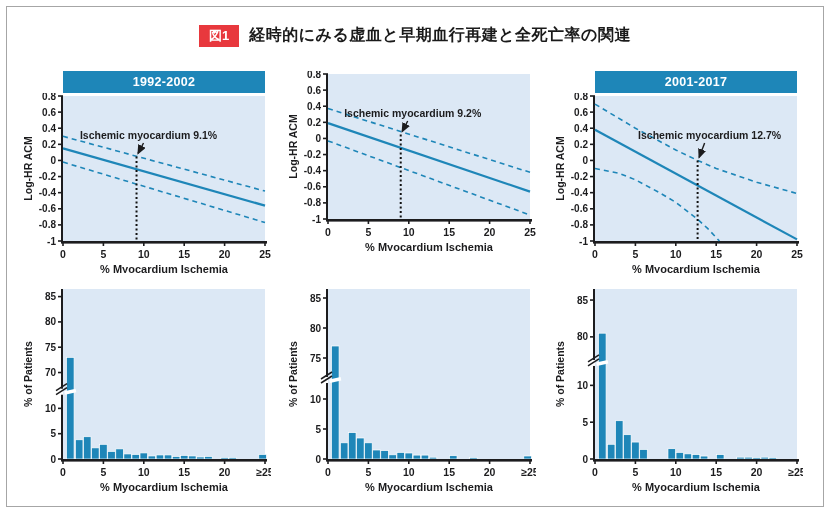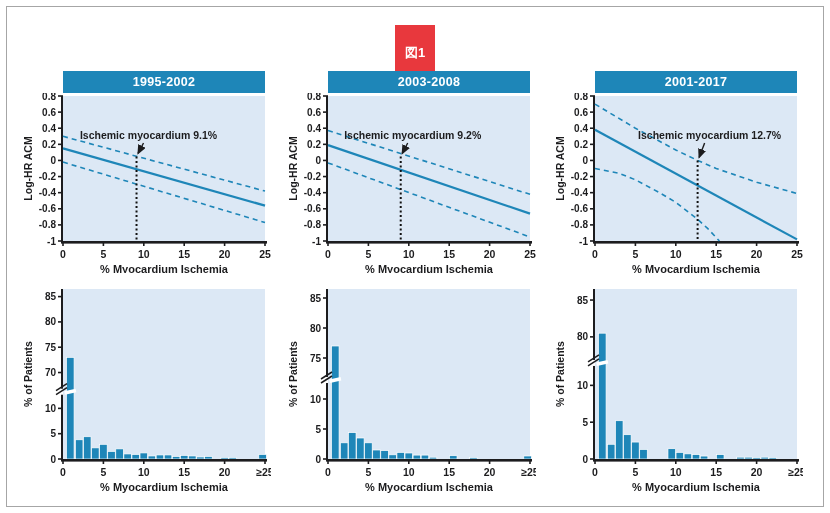--- a/index.html
+++ b/index.html
@@ -1,39 +1,40 @@
 <!DOCTYPE html>
 <html><head>
 <meta charset="utf-8">
 <style>
   html,body{margin:0;padding:0;background:#fff;}
   body{font-family:"Liberation Sans","DejaVu Sans",sans-serif;}
   .canvas{position:relative;width:830px;height:513px;background:#fff;overflow:hidden;}
   .frame{position:absolute;left:6px;top:6px;width:816px;height:499px;border:1px solid #a6a6a6;}
   .title-row{position:absolute;left:0;top:25px;width:100%;display:flex;justify-content:center;align-items:center;gap:10px;}
-  .tag{background:#e8383d;color:#fff;font-weight:bold;font-size:13px;padding:20px 10px;line-height:1.2;}
+  .tag{background:#e8383d;color:#fff;font-weight:bold;font-size:13px;padding:3px 10px;line-height:1.2;}
   .fig-title{font-size:16px;font-weight:bold;color:#1a1a1a;letter-spacing:0.5px;}
   .cell{position:absolute;}
   .banner{margin-left:42px;width:202px;height:22px;background:#1e86b8;color:#fff;
           font-size:12.5px;font-weight:bold;text-align:center;line-height:22px;letter-spacing:0.3px;}
   svg.chart{display:block;}
   svg text{fill:#1c1c1e;}
 </style>
 </head>
 <body>
 
 <div class="canvas">
   <div class="frame"></div>
 
   <div class="title-row">
     <span class="tag">図1</span>
+    <span class="fig-title">経時的にみる虚血と早期血行再建と全死亡率の関連</span>
   </div>
 
   <div class="cell" style="left:21px;top:71px">
-    <div class="banner">1995-2002</div>
+    <div class="banner">1992-2002</div>
     <svg class="chart" width="250" height="180">
         <defs>
           <marker id="ah0" markerWidth="8" markerHeight="8" refX="6" refY="3" orient="auto">
             <path d="M0,0 L7,3 L0,6 z" fill="#1c1c1e"></path>
           </marker>
         </defs>
         <rect x="42" y="3" width="202" height="145" fill="#dce8f5"></rect>
         <line x1="37" y1="3" x2="42" y2="3" stroke="#1c1c1e" stroke-width="1.6"></line>
         <text x="35" y="6.5" font-size="10" text-anchor="end" font-weight="bold" font-family="&quot;Liberation Sans&quot;,&quot;DejaVu Sans&quot;,sans-serif">0.8</text>
         <line x1="37" y1="19.111111111111118" x2="42" y2="19.111111111111118" stroke="#1c1c1e" stroke-width="1.6"></line>
@@ -72,21 +73,20 @@
         <polyline points="42.0,43.3 244.0,98.1" fill="none" stroke="#1e86b8" stroke-width="1.6" stroke-dasharray="5 4"></polyline>
         <polyline points="42.0,69.1 244.0,129.5" fill="none" stroke="#1e86b8" stroke-width="1.6" stroke-dasharray="5 4"></polyline>
         <line x1="115.52799999999999" y1="63.416666666666664" x2="115.52799999999999" y2="148" stroke="#111111" stroke-width="2" stroke-dasharray="2 2.5"></line>
         <text x="127.52799999999999" y="46" font-size="10.5" text-anchor="middle" font-weight="bold" font-family="&quot;Liberation Sans&quot;,&quot;DejaVu Sans&quot;,sans-serif">Ischemic myocardium 9.1%</text>
         <line x1="122.52799999999999" y1="50" x2="117.02799999999999" y2="60.416666666666664" stroke="#1c1c1e" stroke-width="1.4" marker-end="url(#ah0)"></line>
         <text x="11" y="75.5" font-size="10.5" text-anchor="middle" font-weight="bold" font-family="&quot;Liberation Sans&quot;,&quot;DejaVu Sans&quot;,sans-serif" transform="rotate(-90 11 75.5)">Log-HR ACM</text>
         <text x="143" y="180" font-size="11" text-anchor="middle" font-weight="bold" font-family="&quot;Liberation Sans&quot;,&quot;DejaVu Sans&quot;,sans-serif">% Myocardium Ischemia</text>
       </svg>
   </div>
   <div class="cell" style="left:286px;top:71px">
-    <div class="banner">2003-2008</div>
     <svg class="chart" width="250" height="180">
         <defs>
           <marker id="ah1" markerWidth="8" markerHeight="8" refX="6" refY="3" orient="auto">
             <path d="M0,0 L7,3 L0,6 z" fill="#1c1c1e"></path>
           </marker>
         </defs>
         <rect x="42" y="3" width="202" height="145" fill="#dce8f5"></rect>
         <line x1="37" y1="3" x2="42" y2="3" stroke="#1c1c1e" stroke-width="1.6"></line>
         <text x="35" y="6.5" font-size="10" text-anchor="end" font-weight="bold" font-family="&quot;Liberation Sans&quot;,&quot;DejaVu Sans&quot;,sans-serif">0.8</text>
         <line x1="37" y1="19.111111111111118" x2="42" y2="19.111111111111118" stroke="#1c1c1e" stroke-width="1.6"></line>

